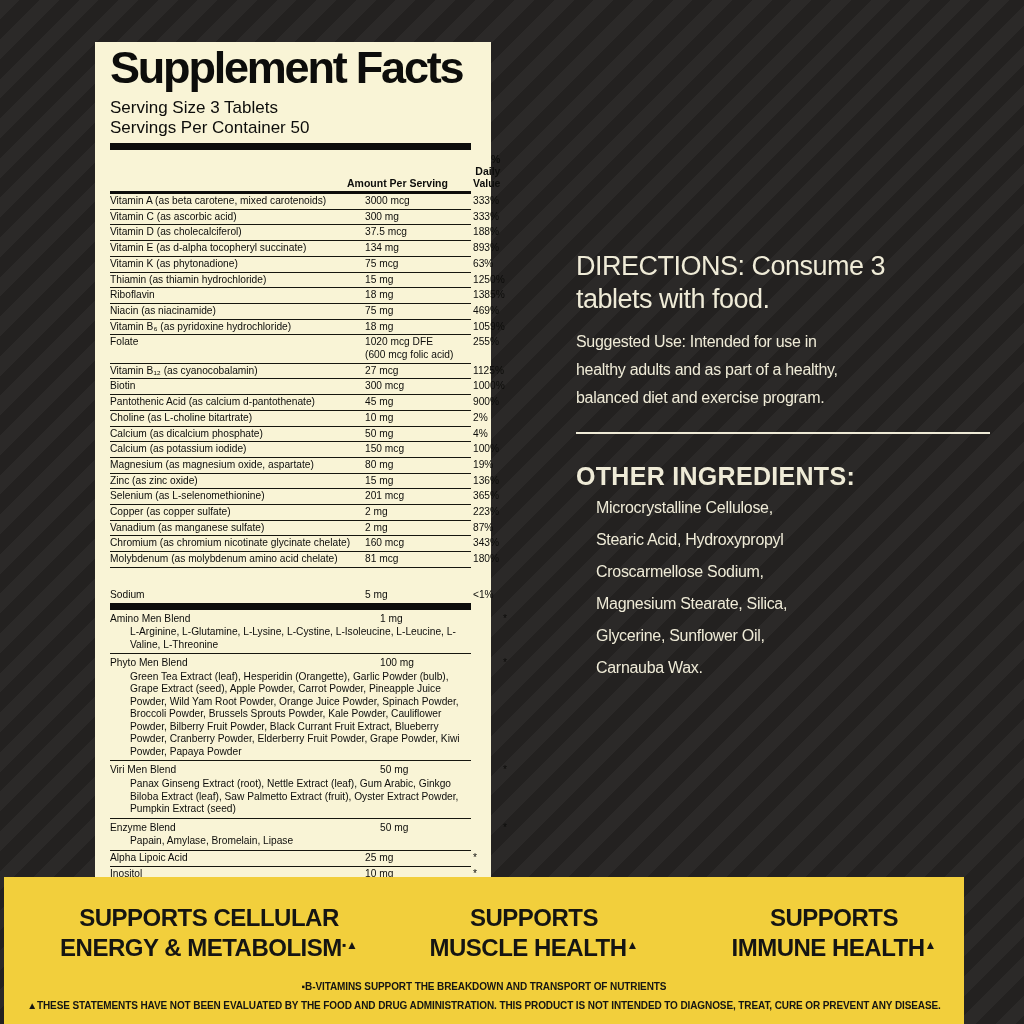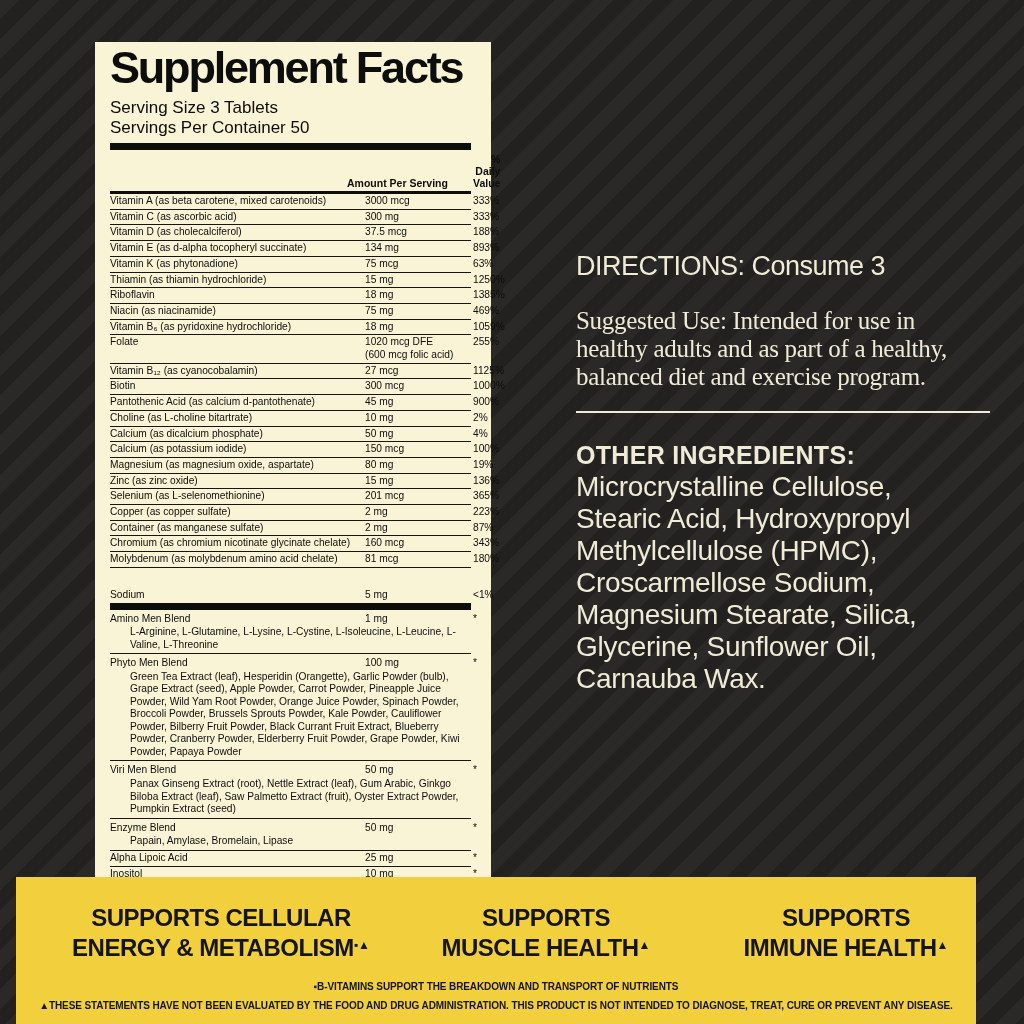--- a/index.html
+++ b/index.html
@@ -35,39 +35,39 @@
     display:grid;grid-template-columns:237px 126px 1fr;
     font-size:10.5px;font-weight:bold;padding:3px 0 2px 0;align-items:end;
   }
   .hrow .h-dv{text-align:right;}
   .fgroup{border-bottom:1px solid #16160f;}
   .fgroup.nb{border-bottom:none;margin-top:20px;}
   .frow{
     display:grid;grid-template-columns:237px 126px 1fr;
     font-size:10.2px;line-height:12.7px;padding:1px 0;
   }
-  .fgroup.blend .frow{padding-top:3px;}
+  .fgroup.blend .frow{padding-top:3px;gap:15px;}
   .fname{grid-column:1;white-space:nowrap;}
   .famt{grid-column:2;padding-left:18px;white-space:nowrap;}
   .fdv{grid-column:3;text-align:left;padding-right:1px;}
   .famt2{grid-column:2 / span 2;padding-left:18px;font-size:10.2px;line-height:12.7px;}
   .fsub{font-size:10.2px;line-height:12.5px;padding:0 0 2px 20px;}
   .facts-footnote{font-size:10.5px;padding-top:5px;}
 
   
   .right-col{position:absolute;left:576px;top:250px;width:414px;color:var(--text-cream);}
   .directions{font-size:27px;line-height:33px;letter-spacing:-0.5px;}
-  .suggested{margin-top:24px;font-size:25px;line-height:28px;letter-spacing:-0.3px;font-family:Liberation Serif, serif;}
+  .suggested{margin-top:12px;font-size:16px;line-height:28px;letter-spacing:-0.3px;}
   .divider{margin-top:20px;height:2px;background:var(--text-cream);}
   .other-head{margin-top:26px;font-size:25px;font-weight:bold;letter-spacing:0.3px;line-height:32px;}
-  .other-body{font-size:28px;line-height:32px;letter-spacing:-0.3px;}
+  .other-body{font-size:16px;line-height:32px;letter-spacing:-0.3px;margin-left:20px;}
 
   
   .footer-band{
-    position:absolute;left:16px;top:877px;width:960px;height:147px;
+    position:absolute;left:4px;top:877px;width:960px;height:147px;
     background:var(--band-yellow);color:#151513;
   }
   .claim{
     position:absolute;top:26px;text-align:center;
     font-weight:bold;font-size:24px;line-height:30px;letter-spacing:-0.5px;
   }
   .claim sup{font-size:12px;line-height:1;vertical-align:7px;letter-spacing:0;}
   .c1{left:38px;width:334px;}
   .c2{left:398px;width:264px;}
   .c3{left:698px;width:264px;}
@@ -229,21 +229,21 @@
       </div>
       <div class="fgroup">
         <div class="frow">
           <span class="fname">Copper (as copper sulfate)</span>
           <span class="famt">2 mg</span>
           <span class="fdv">223%</span>
         </div>
       </div>
       <div class="fgroup">
         <div class="frow">
-          <span class="fname">Container (as manganese sulfate)</span>
+          <span class="fname">Vanadium (as manganese sulfate)</span>
           <span class="famt">2 mg</span>
           <span class="fdv">87%</span>
         </div>
       </div>
       <div class="fgroup">
         <div class="frow">
           <span class="fname">Chromium (as chromium nicotinate glycinate chelate)</span>
           <span class="famt">160 mcg</span>
           <span class="fdv">343%</span>
         </div>
@@ -345,32 +345,32 @@
         </div>
       </div>
       <div class="bar-thick" style="margin-top: 0px;"></div>
     </div>
   <div class="facts-footnote">*Daily Value not established.</div>
 </div>
 
 <div class="right-col">
   <div class="directions">
       <div>DIRECTIONS: Consume 3</div>
+      <div>tablets with food.</div>
     </div>
   <div class="suggested">
       <div>Suggested Use: Intended for use in</div>
       <div>healthy adults and as part of a healthy,</div>
       <div>balanced diet and exercise program.</div>
     </div>
   <div class="divider"></div>
   <div class="other-head">OTHER INGREDIENTS:</div>
   <div class="other-body">
       <div>Microcrystalline Cellulose,</div>
       <div>Stearic Acid, Hydroxypropyl</div>
-      <div>Methylcellulose (HPMC),</div>
       <div>Croscarmellose Sodium,</div>
       <div>Magnesium Stearate, Silica,</div>
       <div>Glycerine, Sunflower Oil,</div>
       <div>Carnauba Wax.</div>
     </div>
 </div>
 
 <div class="footer-band">
   <div class="claim c1">
     <div>SUPPORTS CELLULAR</div>

